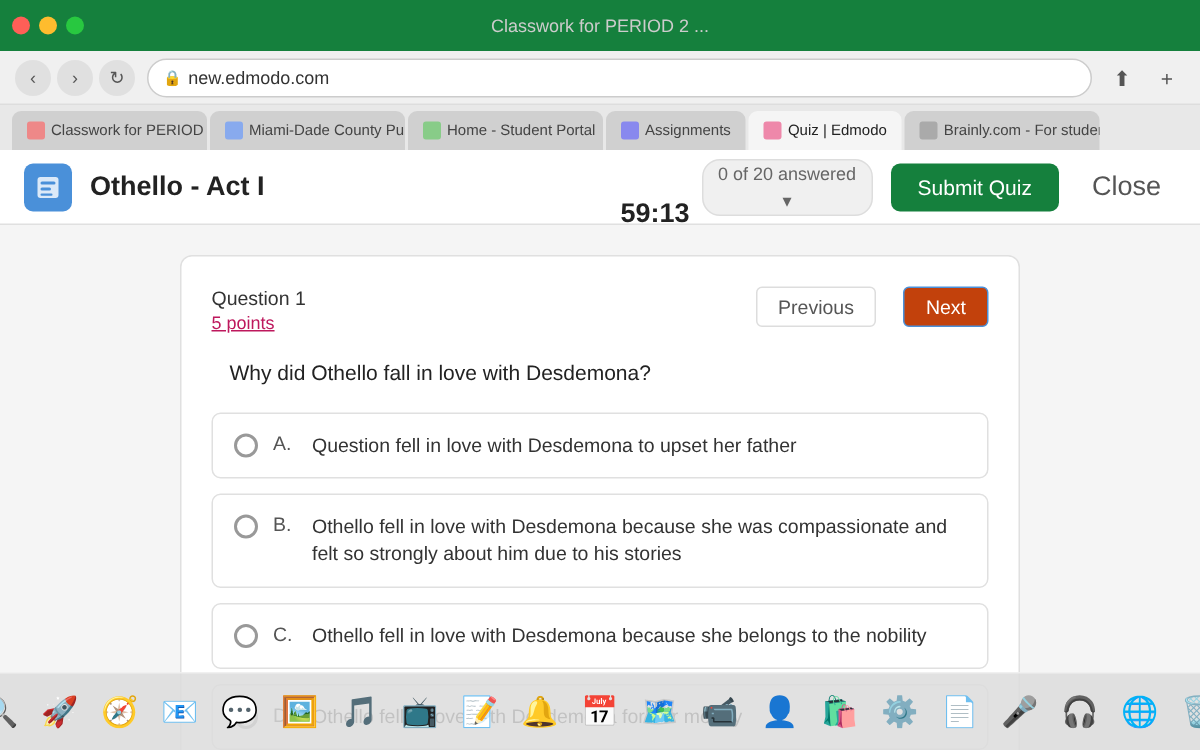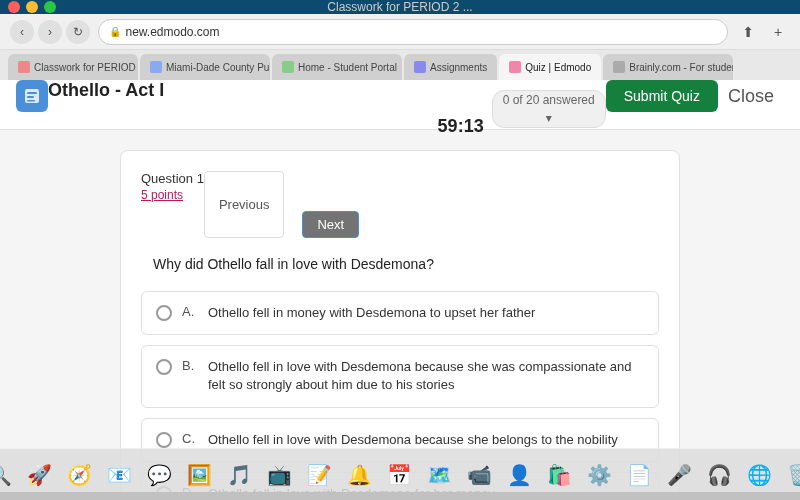--- a/index.html
+++ b/index.html
@@ -6,22 +6,22 @@
     body {
       width: 800px;
       height: 500px;
       overflow: hidden;
       font-family: -apple-system, BlinkMacSystemFont, 'Segoe UI', sans-serif;
       background: #2d2d2d;
     }
 
     
     .title-bar {
-      height: 14px;
-      background: #0c4a6e;
+      height: 34px;
+      background: #15803d;
       display: flex;
       align-items: center;
       padding: 0 8px;
       position: relative;
     }
     .traffic-lights {
       display: flex;
       gap: 6px;
       align-items: center;
     }
@@ -141,23 +141,24 @@
       height: calc(500px - 22px - 36px - 30px);
       background: #f5f5f5;
       overflow: hidden;
     }
 
     
     .quiz-header {
       height: 50px;
       background: white;
       display: flex;
-      align-items: flex-start;
+      align-items: center;
       padding: 0 16px;
       border-bottom: 1px solid #e0e0e0;
+      gap: 12px;
     }
     .quiz-logo {
       width: 32px;
       height: 32px;
       background: #4a90d9;
       border-radius: 6px;
       display: flex;
       align-items: center;
       justify-content: center;
       color: white;
@@ -221,21 +222,21 @@
     }
     .question-card {
       background: white;
       border-radius: 8px;
       border: 1px solid #e0e0e0;
       width: 560px;
       padding: 20px;
     }
     .question-nav {
       display: flex;
-      justify-content: flex-start;
+      justify-content: space-between;
       align-items: flex-start;
       margin-bottom: 6px;
     }
     .question-meta {
       display: flex;
       flex-direction: column;
     }
     .question-number {
       font-size: 13px;
       color: #333;
@@ -254,24 +255,23 @@
     .nav-button {
       border: 1px solid #ddd;
       border-radius: 4px;
       padding: 5px 14px;
       font-size: 13px;
       color: #555;
       background: white;
       cursor: pointer;
     }
     .nav-button.active {
-      background: #737373;
+      background: #c2410c;
       color: white;
       border-color: #4a90d9;
-      margin-top: 40px;
     }
     .question-text {
       font-size: 14px;
       color: #222;
       margin: 16px 12px;
       line-height: 1.5;
     }
     .answer-options {
       display: flex;
       flex-direction: column;
@@ -423,21 +423,21 @@
           <button class="nav-button">Previous</button>
           <button class="nav-button active">Next</button>
         </div>
       </div>
       <div class="question-text">Why did Othello fall in love with Desdemona?</div>
       <div class="answer-options">
 
         <div class="answer-option">
           <div class="radio-circle"></div>
           <span class="option-letter">A.</span>
-          <span class="option-text">Othello fell in money with Desdemona to upset her father</span>
+          <span class="option-text">Question fell in love with Desdemona to upset her father</span>
         </div>
 
         <div class="answer-option">
           <div class="radio-circle"></div>
           <span class="option-letter">B.</span>
           <span class="option-text">Othello fell in love with Desdemona because she was compassionate and felt so strongly about him due to his stories</span>
         </div>
 
         <div class="answer-option">
           <div class="radio-circle"></div>

